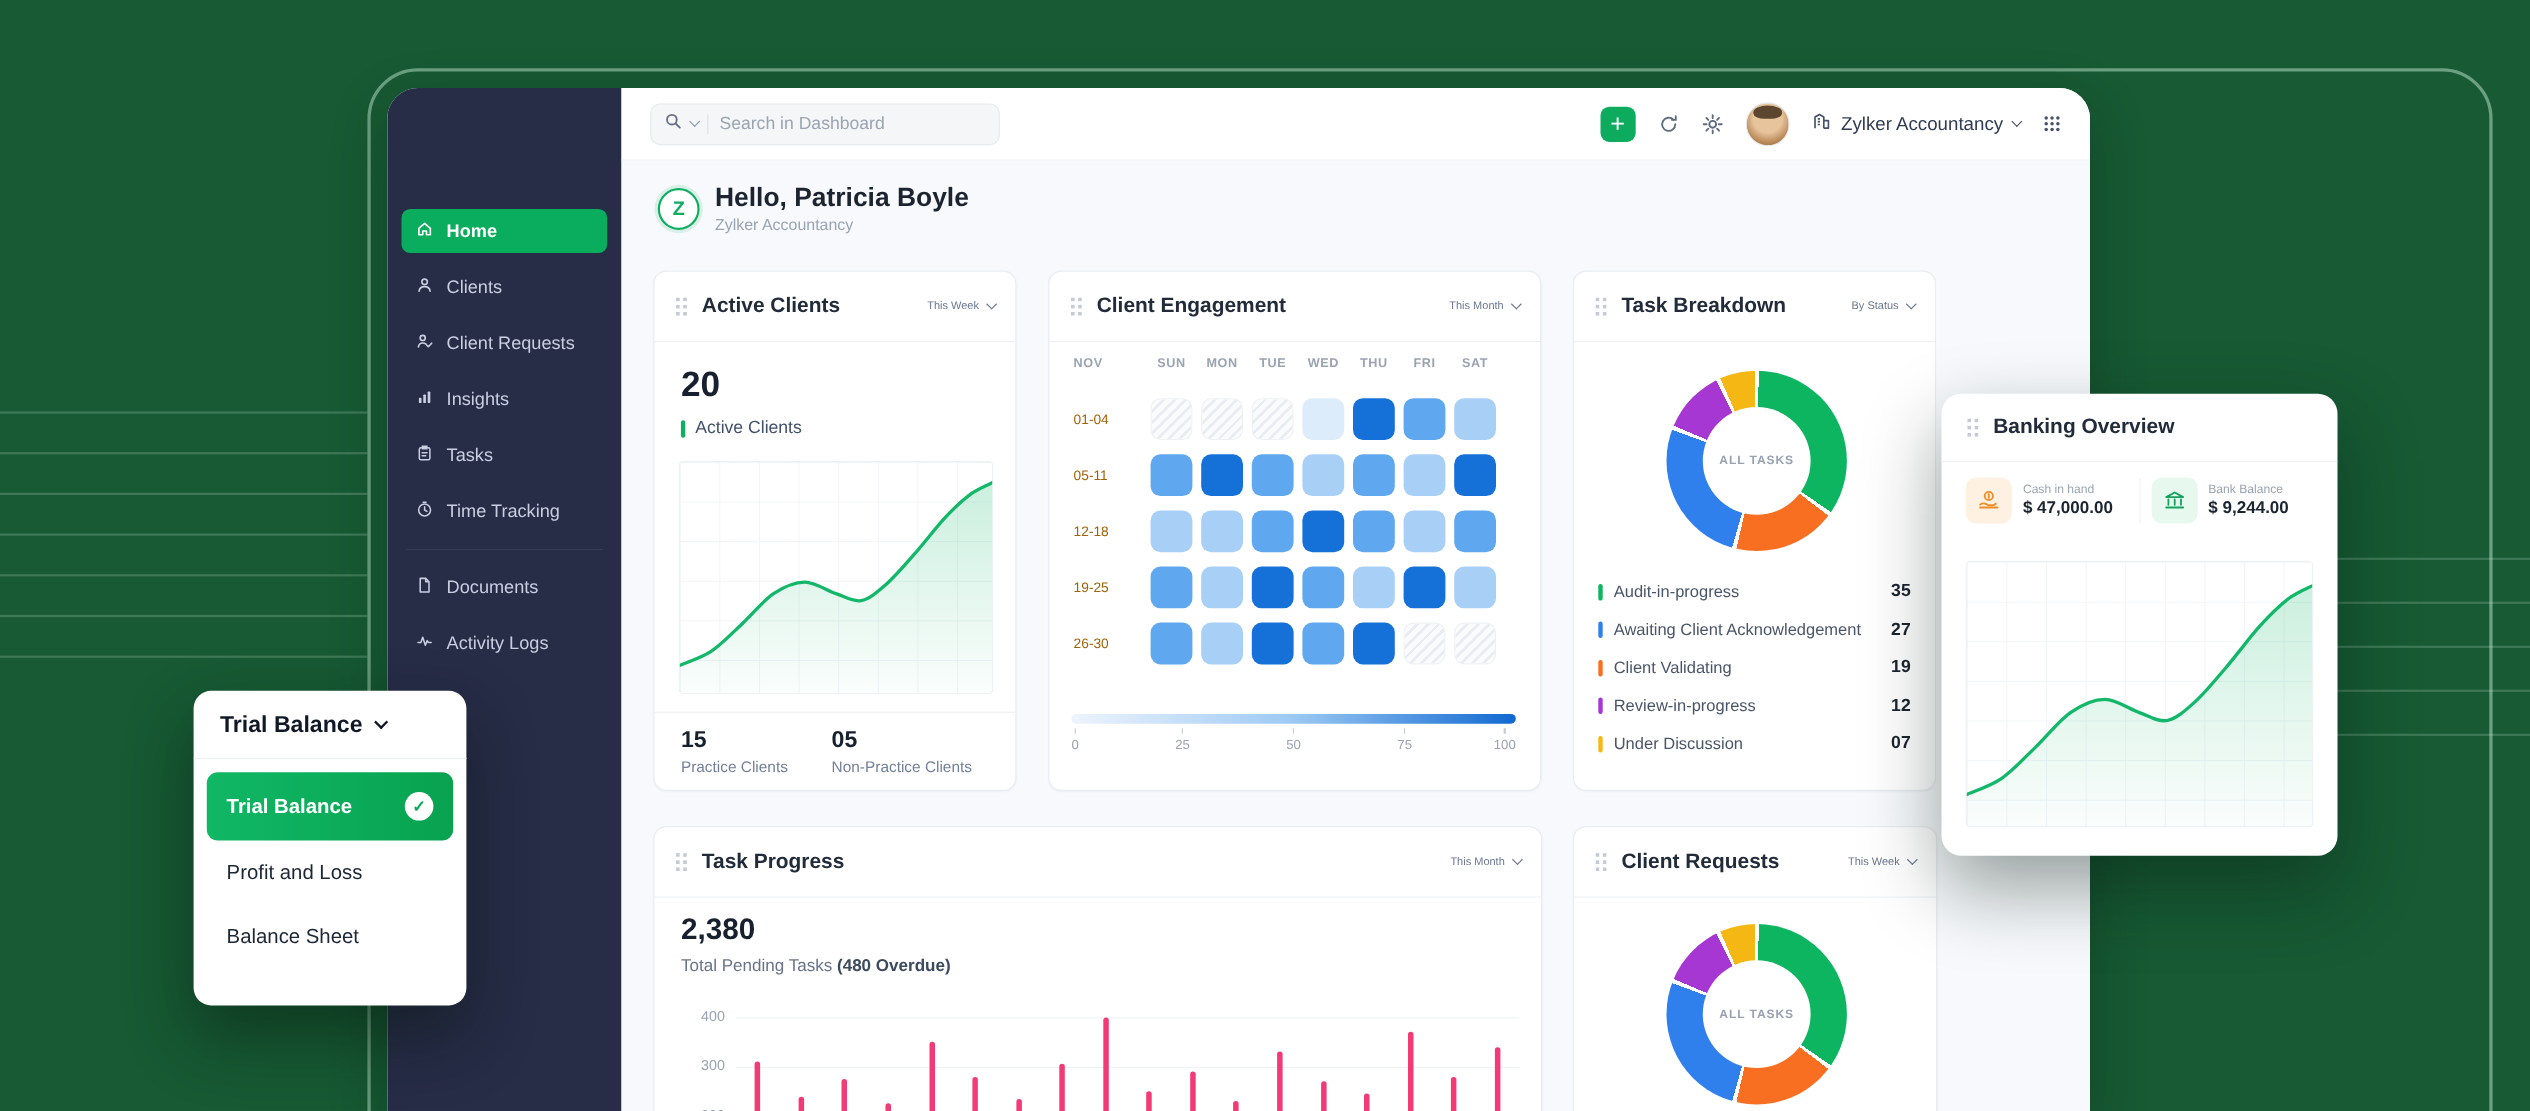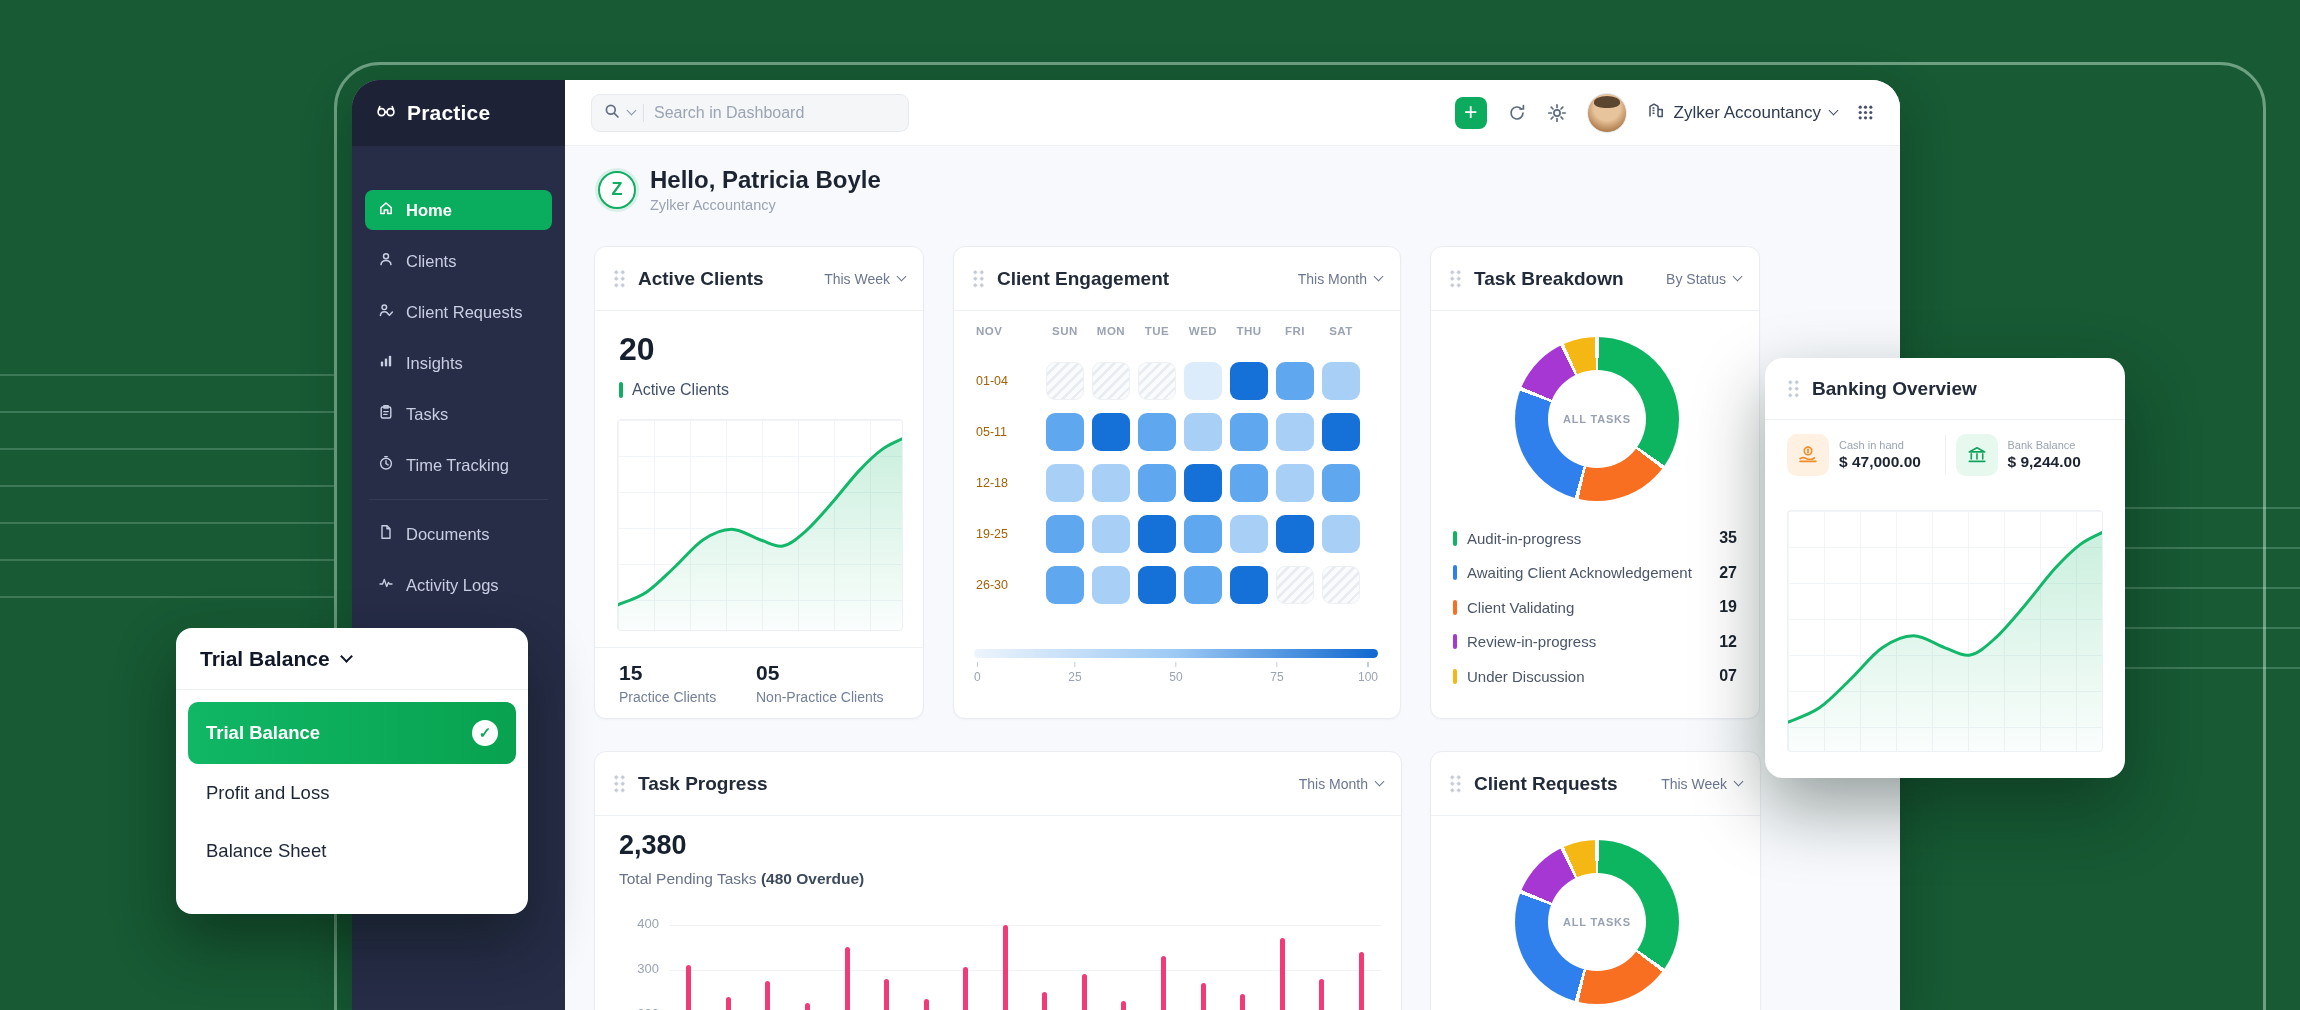--- a/index.html
+++ b/index.html
@@ -42,21 +42,21 @@
   .content{position:absolute;left:213px;top:66px;right:0;bottom:0;background:#f7f9fc;}
   .greeting{position:absolute;left:33px;top:20px;display:flex;gap:14px;align-items:center;}
   .g-avatar{width:38px;height:38px;border-radius:50%;background:#fff;border:2px solid #0fae62;color:#0fae62;font-weight:700;font-size:18px;display:flex;align-items:center;justify-content:center;box-shadow:0 0 0 3px rgba(15,174,98,0.12);}
   .g-title{font-size:24px;font-weight:700;color:#1b2430;}
   .g-sub{font-size:14.5px;color:#9aa3b2;margin-top:3px;}
 
   .card{position:absolute;background:#fff;border:1px solid #e9edf2;border-radius:12px;box-shadow:0 1px 2px rgba(16,24,40,0.04);overflow:hidden;}
   .card-head{height:64px;display:flex;align-items:center;padding:0 18px;border-bottom:1px solid #eef1f4;}
   .drag-dots{width:13px;height:19px;background-image:radial-gradient(circle,#c4cbd6 1.8px,transparent 2px);background-size:6.5px 6.5px;margin-right:12px;cursor:grab;flex:0 0 auto;}
   .card-title{font-size:19px;font-weight:600;color:#222b3a;}
-  .range{margin-left:auto;display:flex;align-items:center;gap:8px;font-size:14px;color:#6b7690;cursor:pointer;}
+  .range{margin-left:auto;display:flex;align-items:center;gap:8px;font-size:10px;color:#6b7690;cursor:pointer;}
   .chev{display:inline-block;width:7px;height:7px;border-right:1.8px solid currentColor;border-bottom:1.8px solid currentColor;transform:rotate(45deg);margin-top:-4px;}
 
   
   #card-active{left:29px;top:100px;width:330px;height:473px;}
   .ac-num{position:absolute;left:24px;top:84px;font-size:32px;font-weight:700;color:#16202e;}
   .ac-label{position:absolute;left:24px;top:134px;display:flex;align-items:center;gap:9px;font-size:16px;color:#40506b;}
   .tickbar{width:4px;height:16px;border-radius:2px;background:#0fae62;}
   .grid-chart{background-color:#fff;background-image:linear-gradient(to right,#f1f4f8 1px,transparent 1px),linear-gradient(to bottom,#f1f4f8 1px,transparent 1px);background-size:36px 36px;border:1px solid #edf0f4;border-radius:4px;position:absolute;}
   #ac-chart{left:22px;top:172px;width:286px;height:212px;}
   .line-svg{position:absolute;inset:0;width:100%;height:100%;}
@@ -116,21 +116,21 @@
   .bk-tile{flex:1;display:flex;align-items:center;gap:10px;}
   .bk-ic{width:42px;height:42px;border-radius:10px;display:flex;align-items:center;justify-content:center;flex:0 0 auto;}
   .bk-ic.cash{background:#fef1e2;}
   .bk-ic.bank{background:#e7f8ef;}
   .bk-lab{font-size:11px;color:#9aa3b2;}
   .bk-val{font-size:15.5px;font-weight:700;color:#1b2430;margin-top:2px;}
   .bk-sep{width:1px;height:40px;background:#eef1f4;margin:0 10px;}
   #bk-chart{left:22px;top:152px;width:316px;height:242px;}
 
   
-  .report-dd{position:absolute;left:176px;top:628px;width:352px;height:286px;background:#fff;border-radius:16px;box-shadow:0 28px 60px rgba(5,20,12,0.45);z-index:50;}
+  .report-dd{position:absolute;left:176px;top:628px;width:248px;height:286px;background:#fff;border-radius:16px;box-shadow:0 28px 60px rgba(5,20,12,0.45);z-index:50;}
   .dd-head{height:62px;display:flex;align-items:center;gap:12px;padding:0 24px;border-bottom:1px solid #eef1f4;font-size:21px;font-weight:700;color:#101828;cursor:pointer;}
   .dd-head .chev{width:9px;height:9px;border-width:2.2px;color:#101828;}
   .dd-body{padding:12px;}
   .dd-selected{height:62px;border-radius:10px;background:linear-gradient(90deg,#10b765,#08a250);display:flex;align-items:center;padding:0 18px;color:#fff;font-size:18.5px;font-weight:600;cursor:pointer;}
   .dd-check{margin-left:auto;width:26px;height:26px;border-radius:50%;background:#fff;color:#0aa85a;display:flex;align-items:center;justify-content:center;font-size:15px;font-weight:700;}
   .dd-option{height:58px;display:flex;align-items:center;padding:0 18px;font-size:18.5px;color:#1c2636;cursor:pointer;}
 </style>
 </head>
 <body>
 
@@ -149,31 +149,20 @@
   <div class="stripe" style="left:2124px;width:176px;top:587px"></div>
   <div class="stripe" style="left:2124px;width:176px;top:627px"></div>
   <div class="stripe" style="left:2124px;width:176px;top:667px"></div>
 </div>
 
 <div class="device-frame"></div>
 
 <div class="app-window">
 
   <div class="sidebar">
-    <div class="sidebar-logo">
-      <span>
-        <svg width="20" height="20" viewBox="0 0 18 18" fill="none" stroke="#fff" stroke-width="1.5" stroke-linecap="round">
-          <circle cx="5" cy="10" r="3.1"></circle>
-            <circle cx="13" cy="10" r="3.1"></circle>
-            <path d="M8.1 10h1.8"></path>
-            <path d="M2.2 8.2 3.4 5M15.8 8.2 14.6 5"></path>
-        </svg>
-      </span>
-      <span class="logo-text">Practice</span>
-    </div>
     <div class="side-menu">
       <div class="menu-item active">
         <span><svg width="16" height="16" viewBox="0 0 16 16" fill="none" stroke="currentColor" stroke-width="1.5" stroke-linejoin="round">
               <path d="M2.8 7.6 8 3l5.2 4.6V13.4H9.7V10H6.3v3.4H2.8z"></path>
             </svg></span>
         <span>Home</span>
       </div>
       <div class="menu-item">
         <span><svg width="16" height="16" viewBox="0 0 16 16" fill="none" stroke="currentColor" stroke-width="1.5" stroke-linecap="round">
               <circle cx="8" cy="5.2" r="2.5"></circle>

